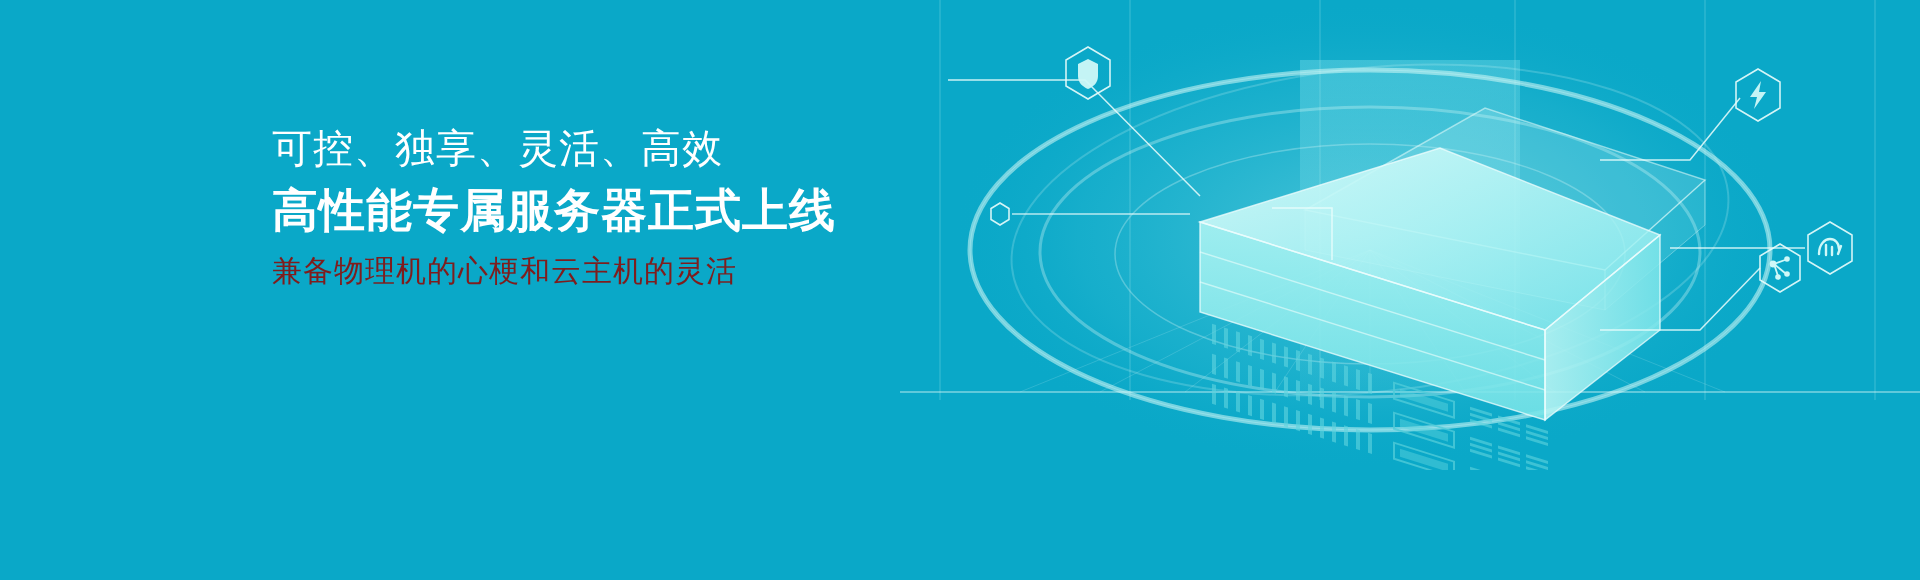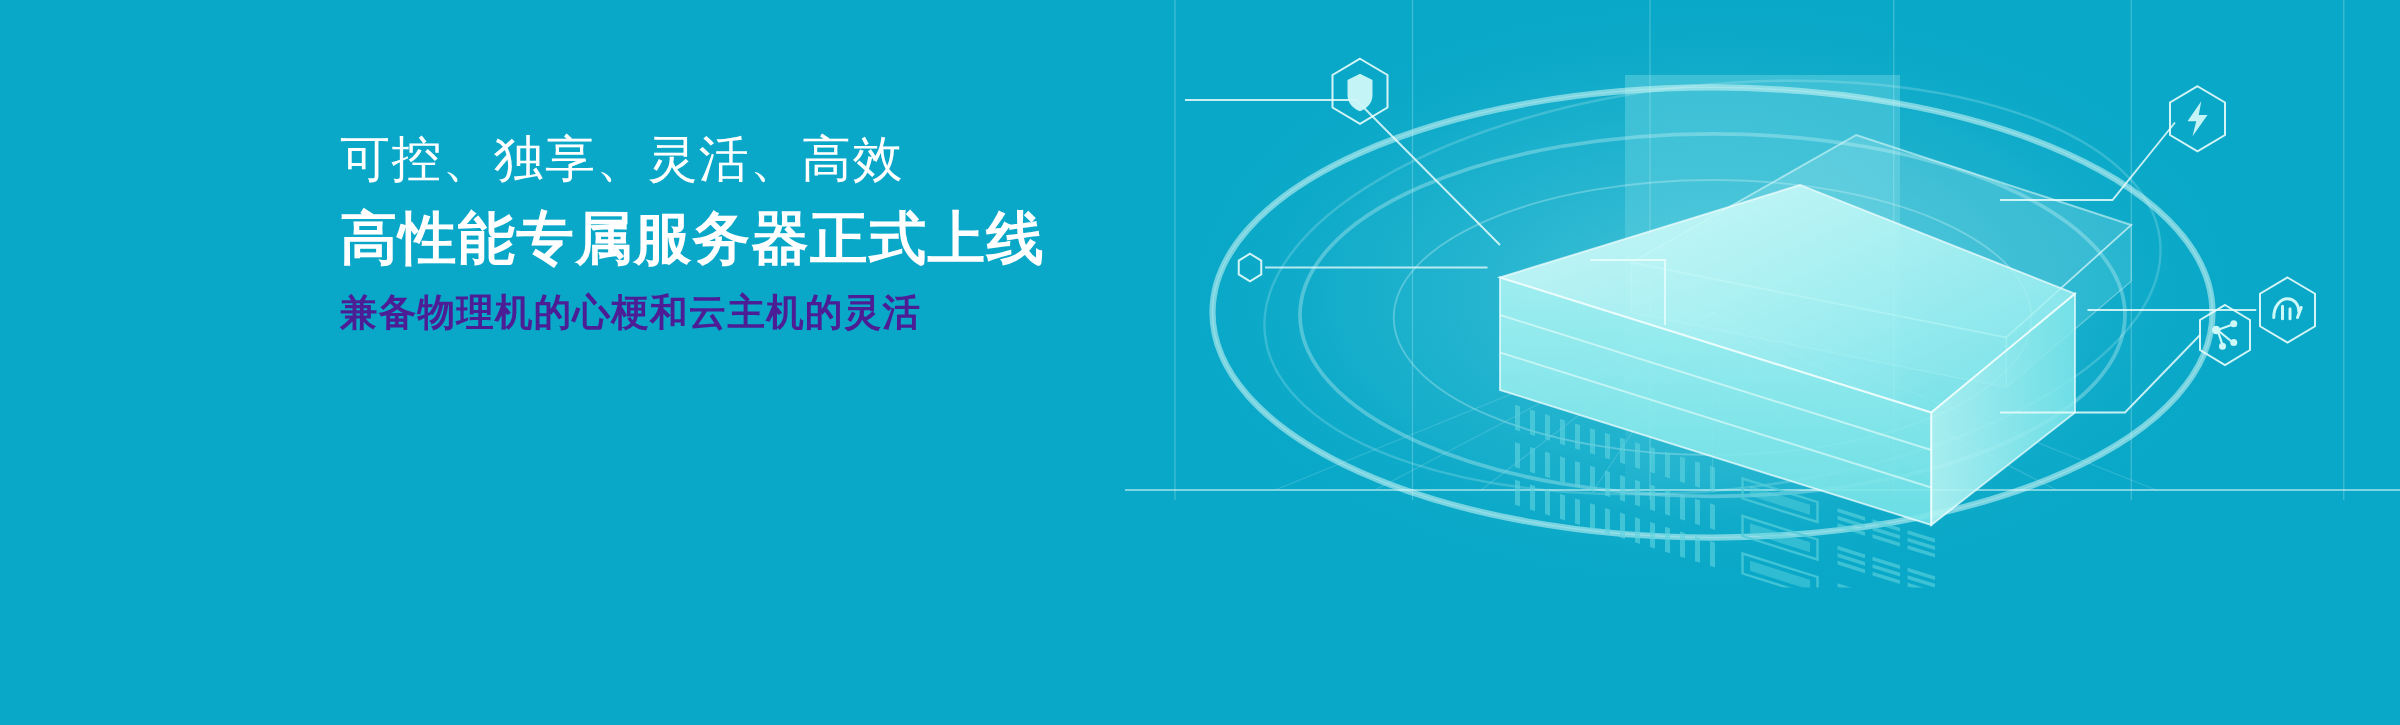--- a/index.html
+++ b/index.html
@@ -15,29 +15,30 @@
   }
   
   #copy{
     position:absolute;left:272px;top:108px;
     z-index:40;
   }
   .line-1{
     font-size:40px;line-height:1.0;color:#FFFFFF;
     font-weight:400;letter-spacing:1px;
     white-space:nowrap;
+    margin-top:20px;
   }
   .line-2{
     font-size:46px;line-height:1.0;color:#FFFFFF;
     font-weight:700;letter-spacing:1px;
     margin-top:20px;white-space:nowrap;font-family:Liberation Serif, serif;
   }
   .line-3{
-    font-size:30px;line-height:1.0;color:#4c1d95;
-    font-weight:700;letter-spacing:1px;
+    font-size:30px;line-height:1.0;color:#7f1d1d;
+    font-weight:400;letter-spacing:1px;
     margin-top:22px;white-space:nowrap;
   }
   
   #art{
     position:absolute;left:900px;top:0px;
     width:1020px;height:470px;
     z-index:10;
   }
   #art svg{display:block;width:100%;height:100%;}
 </style>

